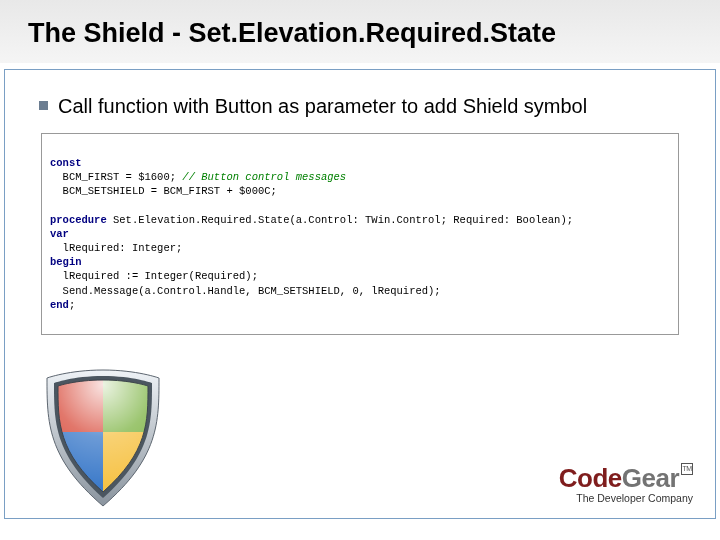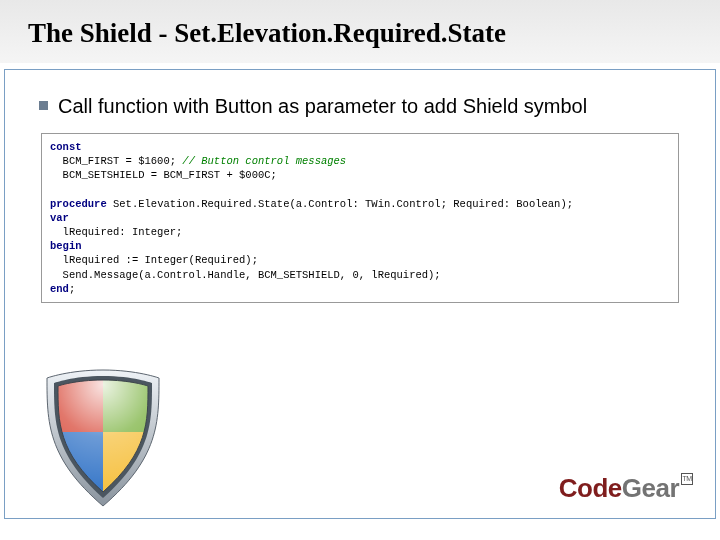--- a/index.html
+++ b/index.html
@@ -8,21 +8,20 @@
     width: 720px;
     height: 540px;
     font-family: Arial, Helvetica, sans-serif;
     background: #ffffff;
     overflow: hidden;
     position: relative;
   }
   .header {
     background: linear-gradient(to bottom, #e8e8e8 0%, #f5f5f5 100%);
     padding: 18px 28px 14px 28px;
-    font-family: Liberation Serif, serif;
   }
   .title {
     font-size: 27px;
     font-weight: bold;
     color: #000;
   }
   .content-wrap {
     border: 1px solid #7a9fc4;
     margin: 6px 4px 4px 4px;
     height: 448px;
@@ -45,21 +44,21 @@
   .bullet-text {
     font-size: 20px;
     color: #000;
     line-height: 1.25;
     text-align: center;
   }
   .code-box {
     margin: 6px 36px 0 36px;
     border: 1px solid #999;
     background: #fff;
-    padding: 6px 8px;
+    padding: 22px 8px;
     font-family: "Courier New", monospace;
     font-size: 10.5px;
     line-height: 1.35;
     white-space: pre;
     color: #000;
   }
   .kw { color: #000080; font-weight: bold; }
   .cm { color: #008000; font-style: italic; }
   .shield-area {
     position: absolute;
@@ -152,15 +151,16 @@
         <rect x="0" y="0" width="140" height="150" fill="url(#gloss)"></rect>
       </g>
       <path d="M70 18 C98 18 115 24 115 24 C115 60 115 90 70 130 C25 90 25 60 25 24 C25 24 42 18 70 18 Z" fill="none" stroke="#3c444c" stroke-width="1"></path>
     </svg>
   </div>
 
   <div class="logo-area">
     <div class="logo-main">
       <span class="logo-code">Code</span><span class="logo-gear">Gear</span><span class="logo-tm">TM</span>
     </div>
+    <div class="logo-tag">The Developer Company</div>
   </div>
 
 </div>
 
 </body></html>

